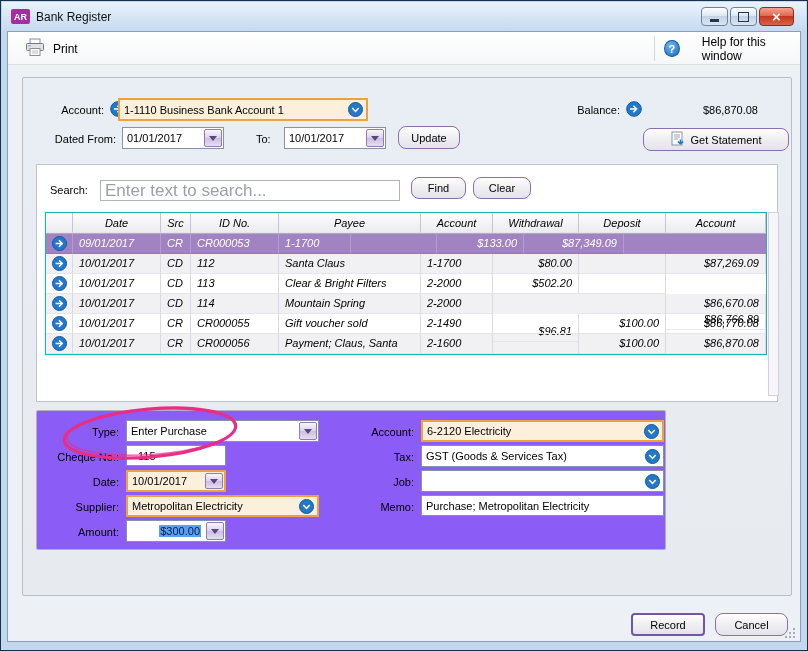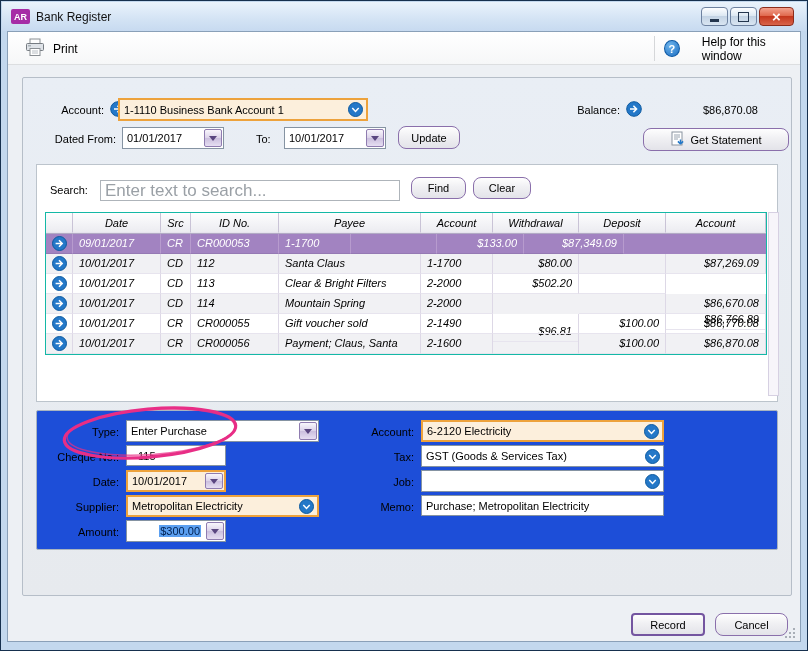--- a/index.html
+++ b/index.html
@@ -74,22 +74,22 @@
   .trow.sel { background:var(--selected-row); color:#fff; }
   .tcell { height:100%; font-size:11px; line-height:19px; white-space:nowrap; overflow:hidden;
            border-right:1px solid #ddd8e6; border-bottom:1px solid #e7e4ee;
            display:block; padding:0 6px; }
   .trow.sel .tcell { border-right-color:#b79bce; border-bottom-color:#9579b4; }
   .tcell.ac { display:flex; align-items:center; justify-content:center; padding:0; }
   .tcell.ar { text-align:right; }
   .scrollstrip { position:absolute; left:731px; top:47px; width:11px; height:184px;
                  background:#f7f5fa; border:1px solid #d6d0e2; }
   
-  .formbox { position:absolute; left:28px; top:378px; width:742px; height:140px;
-             background:#1d4ed8; border:1px solid #a9b4c0; border-radius:2px; }
+  .formbox { position:absolute; left:28px; top:378px; width:630px; height:140px;
+             background:#8b5cf6; border:1px solid #a9b4c0; border-radius:2px; }
   
   .grip { position:absolute; right:5px; bottom:3px; width:10px; height:10px; }
   .grip::before { content:""; position:absolute; right:0; bottom:0; width:2px; height:2px;
                   background:#a8aeb6; box-shadow:-4px 4px #a8aeb6, 0 4px #a8aeb6, -8px 8px #a8aeb6,
                   -4px 8px #a8aeb6, 0 8px #a8aeb6; transform:translate(0,-8px); }
   .annotation { position:absolute; left:36px; top:368px; pointer-events:none; }
   .selected-text { background:var(--selection-blue); color:#002050; padding:0 1px; }
   .amount-txt { text-align:right; }
 </style>
 </head>

